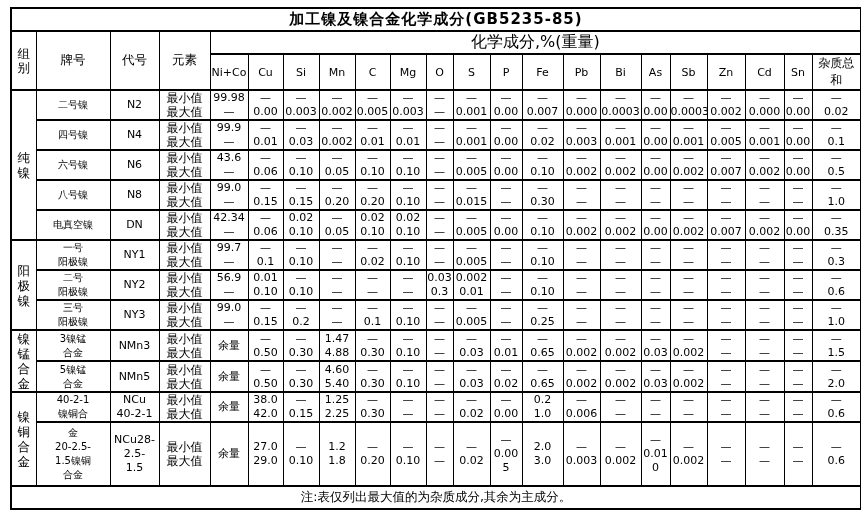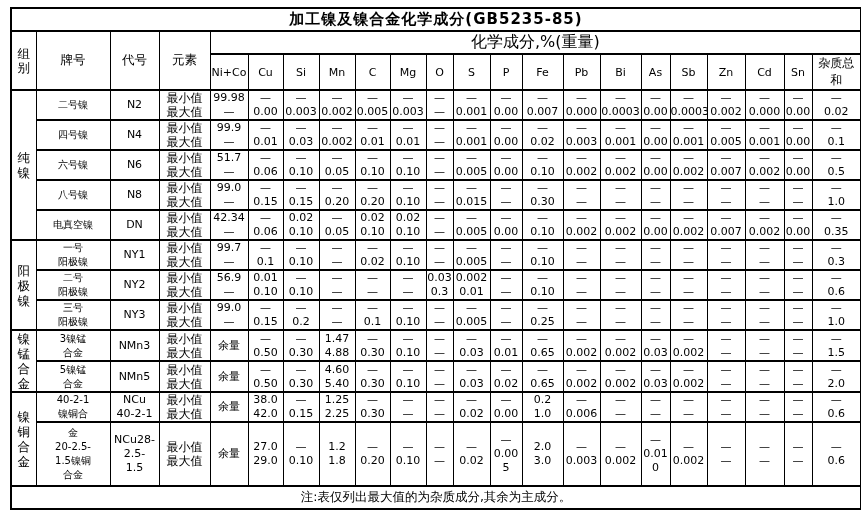--- a/index.html
+++ b/index.html
@@ -281,21 +281,21 @@
             <div class="ln">六号镍</div>
           </td>
           <td class="code">
             <div class="ln">N6</div>
           </td>
           <td class="rangelbl">
             <div class="ln">最小值</div>
             <div class="ln">最大值</div>
           </td>
           <td class="val">
-            <div class="ln">51.7</div>
+            <div class="ln">43.6</div>
             <div class="ln">—</div>
           </td>
           <td class="val">
             <div class="ln">—</div>
             <div class="ln">0.06</div>
           </td>
           <td class="val">
             <div class="ln">—</div>
             <div class="ln">0.10</div>
           </td>

